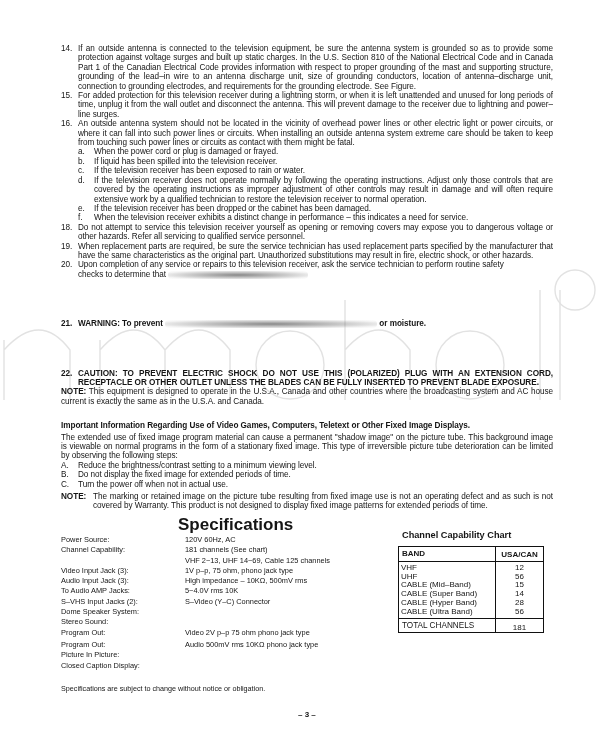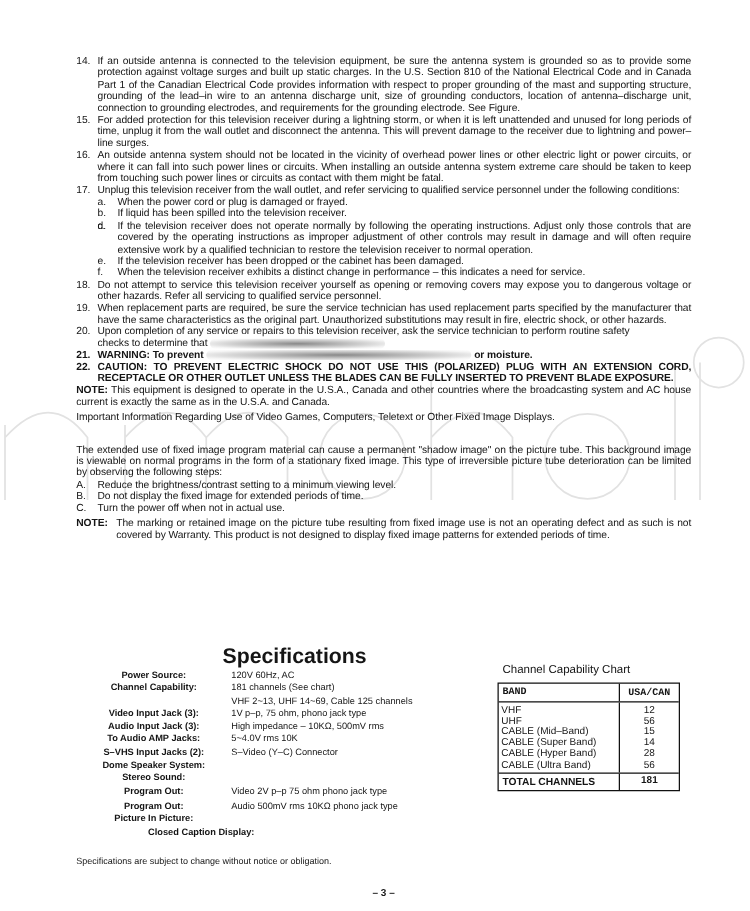--- a/index.html
+++ b/index.html
@@ -10,51 +10,51 @@
   .page { position: absolute; left: 0; top: 0; width: 600px; height: 729px; }
 
   
   .watermark { position: absolute; left: 0; top: 240px; width: 600px; height: 170px; z-index: 0; pointer-events: none; }
 
   .content { position: absolute; left: 61px; top: 44px; width: 492px; z-index: 1; font-size: 8.2px; line-height: 9.4px; letter-spacing: -0.05px; }
   .item { position: relative; padding-left: 17px; text-align: justify; }
   .item .num { position: absolute; left: 0; top: 0; }
   .sub { position: relative; padding-left: 17px; text-align: justify; margin-left: 17px; padding-left: 16px; }
   .sub .num { position: absolute; left: 0; top: 0; }
-  .bold { font-weight: bold; }
+  .bold { font-weight: bold; margin-top: 40px; }
   .note { position: relative; text-align: justify; }
   .smudge {
     display: inline-block; height: 8px; vertical-align: middle; border-radius: 4px;
     background: radial-gradient(ellipse at center, rgba(40,40,40,0.55) 0%, rgba(90,90,90,0.35) 45%, rgba(200,200,200,0.2) 80%, rgba(255,255,255,0) 100%);
   }
-  .heading-important { font-weight: normal; margin-top: 3px; }
+  .heading-important { font-weight: bold; margin-top: 15px; }
   .lettered { position: relative; padding-left: 17px; }
   .lettered .num { position: absolute; left: 0; top: 0; }
   .note2 { position: relative; padding-left: 32px; text-align: justify; margin-top: 3px; }
   .note2 .lbl { position: absolute; left: 0; top: 0; font-weight: bold; }
 
   
   .spec-title { position: absolute; left: 178px; top: 515px; font-size: 17px; font-weight: bold; z-index: 1; }
   .spec-table { position: absolute; left: 61px; top: 535px; width: 330px; font-size: 7.4px; line-height: 10.3px; z-index: 1; }
   .spec-row { display: flex; }
-  .spec-row .k { width: 124px; font-weight: bold; text-align: center; }
+  .spec-row .k { width: 124px; font-weight: normal; }
   .spec-row .v { flex: 1; }
   .spec-note { position: absolute; left: 61px; top: 684px; font-size: 7.2px; z-index: 1; }
   .page-num { position: absolute; left: 298px; top: 710px; font-size: 8px; font-weight: bold; z-index: 1; }
 
   
-  .chart-title { position: absolute; left: 402px; top: 530px; font-size: 9.2px; font-weight: normal; z-index: 1; }
+  .chart-title { position: absolute; left: 402px; top: 530px; font-size: 9.2px; font-weight: bold; z-index: 1; }
   .ch-table { position: absolute; left: 398px; top: 546px; width: 144px; border: 1.6px solid #111; z-index: 1; font-size: 8px; }
-  .ch-head { display: flex; border-bottom: 1.6px solid #111; height: 14px; align-items: center; font-weight: bold; font-family: Liberation Mono, monospace; }
+  .ch-head { display: flex; border-bottom: 1.6px solid #111; height: 14px; align-items: center; font-weight: bold; }
   .ch-head .b { width: 97px; padding-left: 3px; border-right: 1.6px solid #111; height: 14px; line-height: 14px; box-sizing: border-box; }
   .ch-head .c { flex: 1; text-align: center; }
   .ch-body { display: flex; }
   .ch-body .b { width: 97px; border-right: 1.6px solid #111; padding: 2px 0 2px 2px; box-sizing: border-box; line-height: 8.7px; }
   .ch-body .c { flex: 1; text-align: center; padding: 2px 0; line-height: 8.7px; }
-  .ch-total { display: flex; border-top: 1.6px solid #111; height: 13px; align-items: flex-start; font-weight: bold; }
+  .ch-total { display: flex; border-top: 1.6px solid #111; height: 13px; align-items: flex-end; font-weight: normal; }
   .ch-total .b { width: 97px; border-right: 1.6px solid #111; padding-left: 3px; height: 13px; line-height: 13px; box-sizing: border-box; font-size: 8.2px; }
   .ch-total .c { flex: 1; text-align: center; }
 </style>
 </head>
 <body>
 
 <div class="page">
 
   <svg class="watermark" viewBox="0 0 600 170" xmlns="http://www.w3.org/2000/svg">
     <g fill="none" stroke="#e2e2e2" stroke-width="1.4">
@@ -75,27 +75,23 @@
       <span>If an outside antenna is connected to the television equipment, be sure the antenna system is grounded so as to provide some protection against voltage surges and built up static charges. In the U.S. Section 810 of the National Electrical Code and in Canada Part 1 of the Canadian Electrical Code provides information with respect to proper grounding of the mast and supporting structure, grounding of the lead–in wire to an antenna discharge unit, size of grounding conductors, location of antenna–discharge unit, connection to grounding electrodes, and requirements for the grounding electrode. See Figure.</span>
     </div>
     <div class="item">
       <span class="num">15.</span>
       <span>For added protection for this television receiver during a lightning storm, or when it is left unattended and unused for long periods of time, unplug it from the wall outlet and disconnect the antenna. This will prevent damage to the receiver due to lightning and power–line surges.</span>
     </div>
     <div class="item">
       <span class="num">16.</span>
       <span>An outside antenna system should not be located in the vicinity of overhead power lines or other electric light or power circuits, or where it can fall into such power lines or circuits. When installing an outside antenna system extreme care should be taken to keep from touching such power lines or circuits as contact with them might be fatal.</span>
     </div>
-    <div class="item">
-      <span class="num">17.</span>
-      <span>Unplug this television receiver from the wall outlet, and refer servicing to qualified service personnel under the following conditions:</span>
-    </div>
     <div class="sub"><span class="num">a.</span><span>When the power cord or plug is damaged or frayed.</span></div>
     <div class="sub"><span class="num">b.</span><span>If liquid has been spilled into the television receiver.</span></div>
-    <div class="sub"><span class="num">c.</span></div>
+    <div class="sub"><span class="num">c.</span><span>If the television receiver has been exposed to rain or water.</span></div>
     <div class="sub"><span class="num">d.</span><span>If the television receiver does not operate normally by following the operating instructions. Adjust only those controls that are covered by the operating instructions as improper adjustment of other controls may result in damage and will often require extensive work by a qualified technician to restore the television receiver to normal operation.</span></div>
     <div class="sub"><span class="num">e.</span><span>If the television receiver has been dropped or the cabinet has been damaged.</span></div>
     <div class="sub"><span class="num">f.</span><span>When the television receiver exhibits a distinct change in performance – this indicates a need for service.</span></div>
 
     <div class="item">
       <span class="num">18.</span>
       <span>Do not attempt to service this television receiver yourself as opening or removing covers may expose you to dangerous voltage or other hazards. Refer all servicing to qualified service personnel.</span>
     </div>
     <div class="item">
       <span class="num">19.</span>
@@ -115,21 +111,21 @@
     </div>
     <div class="item bold">
       <span class="num">22.</span>
       <span>CAUTION: TO PREVENT ELECTRIC SHOCK DO NOT USE THIS (POLARIZED) PLUG WITH AN EXTENSION CORD, RECEPTACLE OR OTHER OUTLET UNLESS THE BLADES CAN BE FULLY INSERTED TO PREVENT BLADE EXPOSURE.</span>
     </div>
     <div class="note">
       <span class="bold">NOTE:</span><span> This equipment is designed to operate in the U.S.A., Canada and other countries where the broadcasting system and AC house current is exactly the same as in the U.S.A. and Canada.</span>
     </div>
 
     <div class="heading-important">Important Information Regarding Use of Video Games, Computers, Teletext or Other Fixed Image Displays.</div>
-    <div class="note" style="margin-top:16px">The extended use of fixed image program material can cause a permanent "shadow image" on the picture tube. This background image is viewable on normal programs in the form of a stationary fixed image. This type of irreversible picture tube deterioration can be limited by observing the following steps:</div>
+    <div class="note" style="margin-top:2px">The extended use of fixed image program material can cause a permanent "shadow image" on the picture tube. This background image is viewable on normal programs in the form of a stationary fixed image. This type of irreversible picture tube deterioration can be limited by observing the following steps:</div>
     <div class="lettered"><span class="num">A.</span><span>Reduce the brightness/contrast setting to a minimum viewing level.</span></div>
     <div class="lettered"><span class="num">B.</span><span>Do not display the fixed image for extended periods of time.</span></div>
     <div class="lettered"><span class="num">C.</span><span>Turn the power off when not in actual use.</span></div>
     <div class="note2">
       <span class="lbl">NOTE:</span>
       <span>The marking or retained image on the picture tube resulting from fixed image use is not an operating defect and as such is not covered by Warranty. This product is not designed to display fixed image patterns for extended periods of time.</span>
     </div>
   </div>
 
   <div class="spec-title">Specifications</div>

